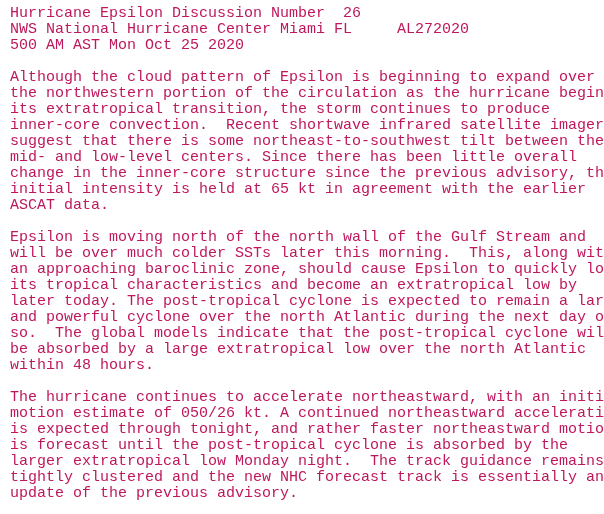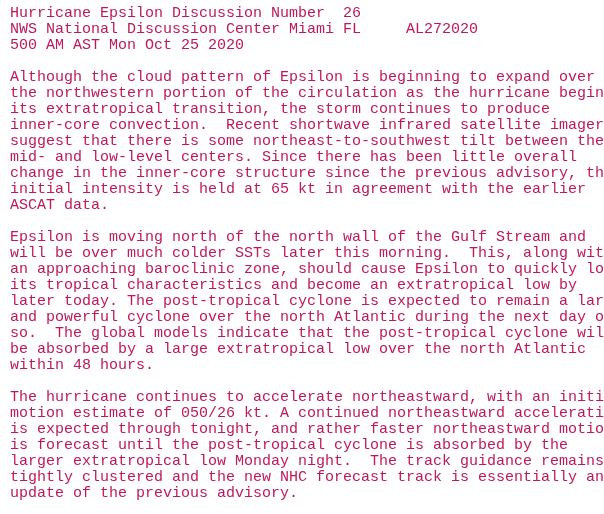--- a/index.html
+++ b/index.html
@@ -27,21 +27,21 @@
     margin-bottom: 16px; 
   }
 </style>
 </head>
 <body>
 
 <div class="doc">
 
   <div class="para">
     <div class="mono">Hurricane Epsilon Discussion Number  26</div>
-    <div class="mono">NWS National Discussion Center Miami FL     AL272020</div>
+    <div class="mono">NWS National Hurricane Center Miami FL     AL272020</div>
     <div class="mono">500 AM AST Mon Oct 25 2020</div>
   </div>
 
   <pre class="mono para">Although the cloud pattern of Epsilon is beginning to expand over
 the northwestern portion of the circulation as the hurricane begins
 its extratropical transition, the storm continues to produce
 inner-core convection.  Recent shortwave infrared satellite imagery
 suggest that there is some northeast-to-southwest tilt between the
 mid- and low-level centers. Since there has been little overall
 change in the inner-core structure since the previous advisory, the

